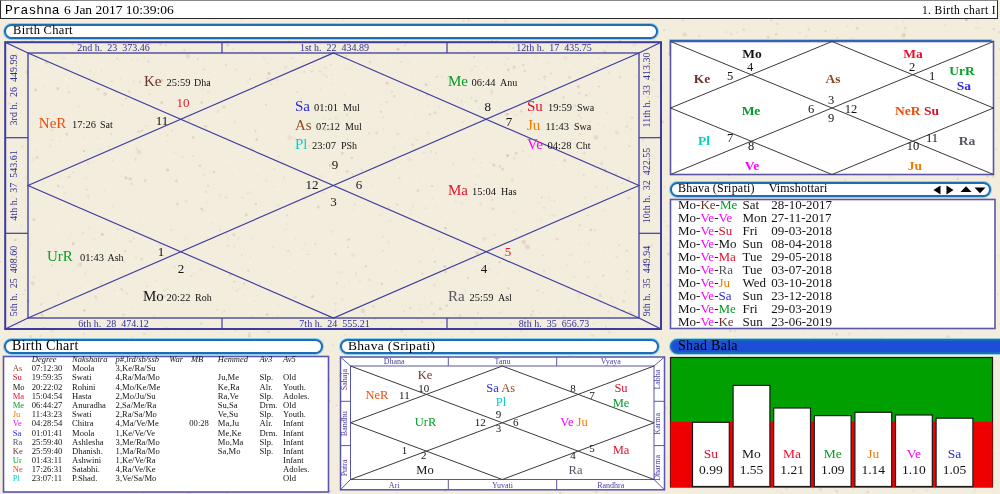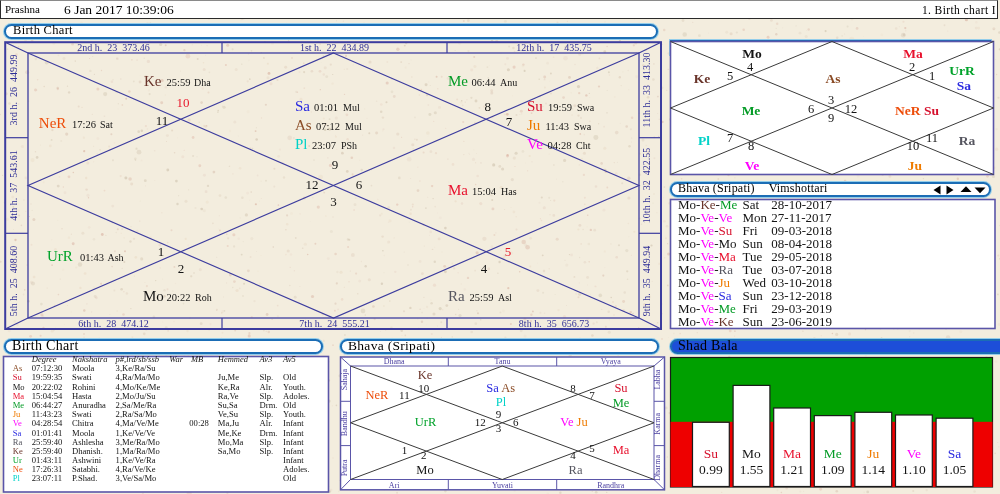--- a/index.html
+++ b/index.html
@@ -2659,21 +2659,21 @@
 <circle cx="890.6" cy="344.3" r="1.98" fill="#d4a998" opacity="0.35"></circle>
 <circle cx="391.7" cy="462.5" r="2.52" fill="#c9bca6" opacity="0.35"></circle>
 <circle cx="603.8" cy="464.1" r="2.16" fill="#e9d9c3" opacity="0.35"></circle>
 <circle cx="33.0" cy="283.5" r="2.03" fill="#cfc0ab" opacity="0.35"></circle>
 <circle cx="368.3" cy="16.6" r="2.34" fill="#e9d9c3" opacity="0.35"></circle>
 <circle cx="289.7" cy="137.8" r="2.33" fill="#dcc9b6" opacity="0.35"></circle>
 <circle cx="242.7" cy="17.8" r="2.15" fill="#dcc9b6" opacity="0.35"></circle>
 <circle cx="828.1" cy="164.9" r="2.27" fill="#c9bca6" opacity="0.35"></circle>
   </svg>
 <div style="position:absolute;left:0px;top:0px;width:998px;height:19px;background:#fff;border:1px solid #2a2a2a;border-top:1px solid #8a8a8a;"></div>
-<span style="position:absolute;left:5px;top:3px;font-family:Liberation Serif, serif;font-size:11px;color:#000">Prashna</span>
+<span style="position:absolute;left:5px;top:3px;font-family:Liberation Mono, monospace;font-size:13px;color:#000">Prashna</span>
 <span style="position:absolute;left:64px;top:2px;font-family:'Liberation Serif';font-size:13.5px;color:#000">6 Jan 2017 10:39:06</span>
 <span style="position:absolute;right:4px;top:3.5px;font-family:Liberation Serif, serif;font-size:11.5px;letter-spacing:0.4px;color:#000">1. Birth chart I</span>
 <div style="position:absolute;left:4px;top:24px;width:654px;height:15px;background:#fff;border:2px solid #1b6db5;border-radius:8px;box-shadow:0 0 0 1px #93cdea;">
     <span style="position:absolute;left:7px;top:-2px;font-family:'Liberation Serif';font-size:12.5px;line-height:13px;letter-spacing:0.3px;color:#000;white-space:nowrap">Birth Chart</span>
   </div>
 <div style="position:absolute;left:670px;top:24px;width:321px;height:15px;background:#86efac;border:2px solid #1b6db5;border-radius:0;box-shadow:0 0 0 1px #93cdea;margin-top:16px;">
     <span style="position:absolute;left:5px;top:-2px;font-family:'Liberation Serif';font-size:13.5px;line-height:13px;letter-spacing:0.5px;color:#000;white-space:nowrap">D9 Navamsha<span style="display:inline-block;width:9px"></span>(spouse)</span>
   </div>
 <div style="position:absolute;left:670px;top:182px;width:321px;height:15px;background:#fff;border:2px solid #1b6db5;border-radius:8px;box-shadow:0 0 0 1px #93cdea;">
     <span style="position:absolute;left:6px;top:-2px;font-family:'Liberation Serif';font-size:12px;line-height:13px;letter-spacing:0.2px;color:#000;white-space:nowrap">Bhava (Sripati)<span style="display:inline-block;width:14px"></span>Vimshottari</span>

